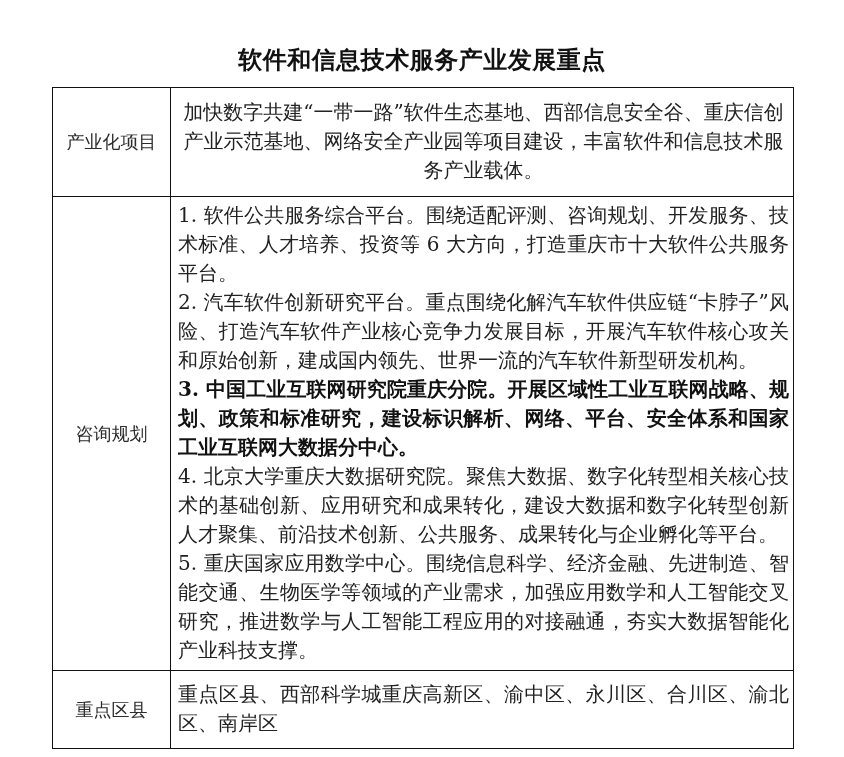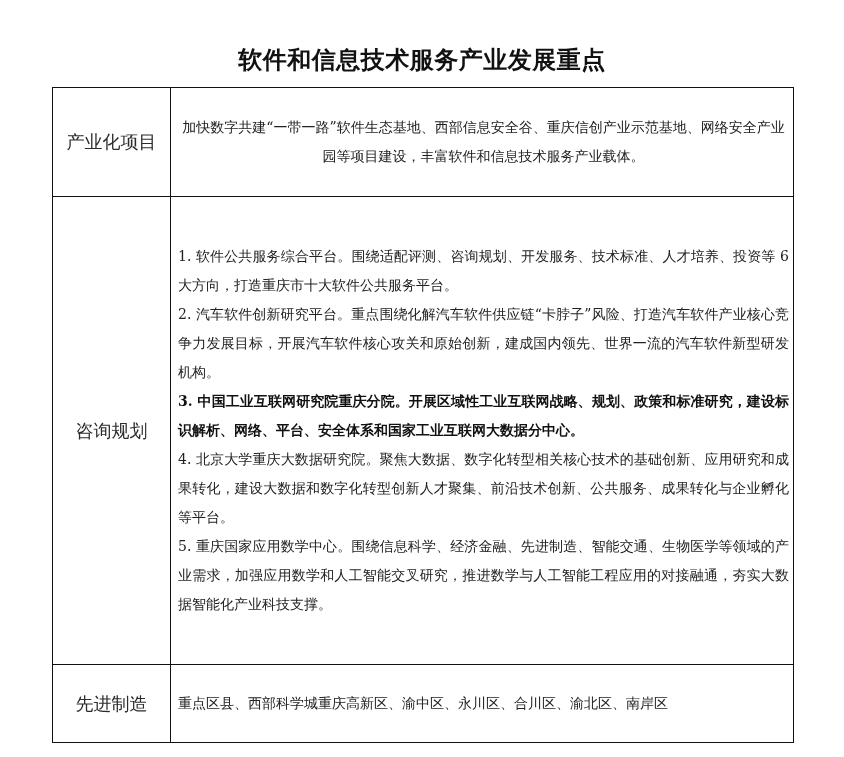--- a/index.html
+++ b/index.html
@@ -42,21 +42,21 @@
       padding: 0;
     }
     td.label-cell {
       width: 117px;
       text-align: center;
       font-size: 18px;
       color: #2b2b2b;
     }
     td.content-cell {
       padding: 4px 4px 5px 7px !important;
-      font-size: 14px;
+      font-size: 20px;
       line-height: 29px;
       color: #222222;
       text-align: justify;
     }
     .row-1 td { height: 99px; text-align: center; }
     .row-2 td { height: 458px; }
     .row-3 td { height: 68px; }
     .para {
       display: block;
       margin: 0;
@@ -83,19 +83,19 @@
       <td class="label-cell">咨询规划</td>
       <td class="content-cell">
         <p class="para">1. 软件公共服务综合平台。围绕适配评测、咨询规划、开发服务、技术标准、人才培养、投资等 6 大方向，打造重庆市十大软件公共服务平台。</p>
         <p class="para">2. 汽车软件创新研究平台。重点围绕化解汽车软件供应链“卡脖子”风险、打造汽车软件产业核心竞争力发展目标，开展汽车软件核心攻关和原始创新，建成国内领先、世界一流的汽车软件新型研发机构。</p>
         <p class="para bold">3. 中国工业互联网研究院重庆分院。开展区域性工业互联网战略、规划、政策和标准研究，建设标识解析、网络、平台、安全体系和国家工业互联网大数据分中心。</p>
         <p class="para">4. 北京大学重庆大数据研究院。聚焦大数据、数字化转型相关核心技术的基础创新、应用研究和成果转化，建设大数据和数字化转型创新人才聚集、前沿技术创新、公共服务、成果转化与企业孵化等平台。</p>
         <p class="para">5. 重庆国家应用数学中心。围绕信息科学、经济金融、先进制造、智能交通、生物医学等领域的产业需求，加强应用数学和人工智能交叉研究，推进数学与人工智能工程应用的对接融通，夯实大数据智能化产业科技支撑。</p>
       </td>
     </tr>
     <tr class="row-3">
-      <td class="label-cell">先进制造</td>
+      <td class="label-cell">重点区县</td>
       <td class="content-cell">
         <p class="para">重点区县、西部科学城重庆高新区、渝中区、永川区、合川区、渝北区、南岸区</p>
       </td>
     </tr>
   </tbody>
 </table>
 
 </body></html>

